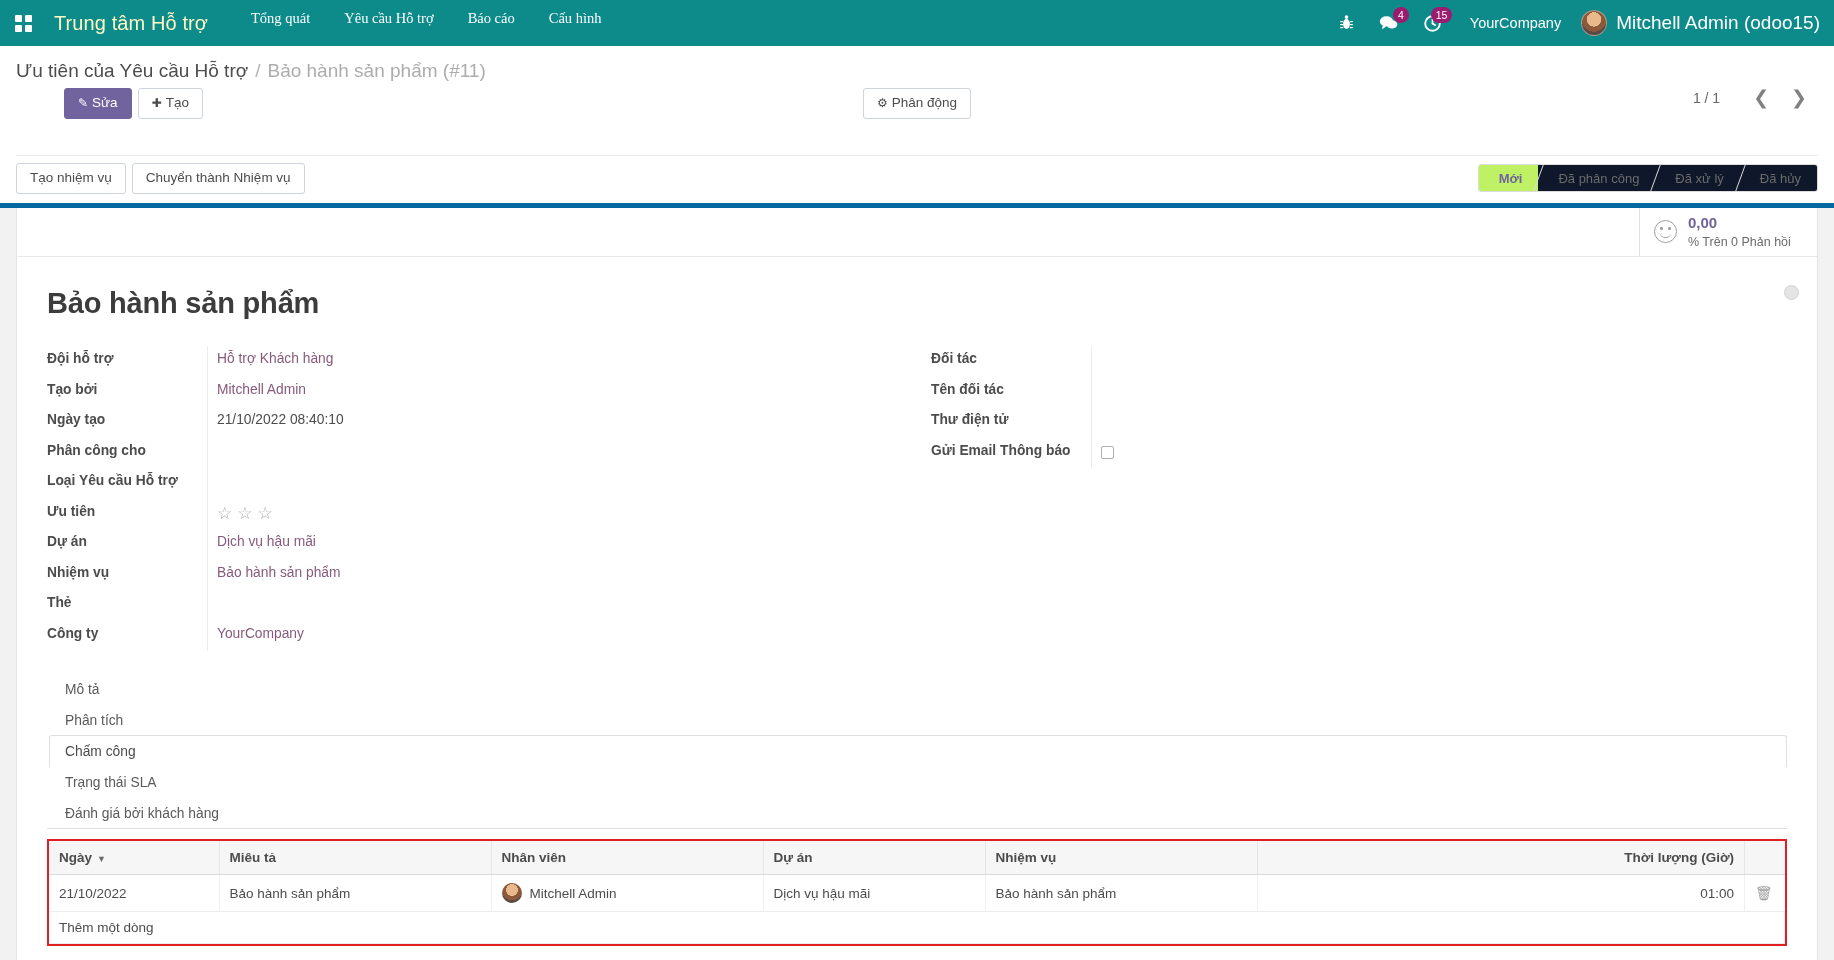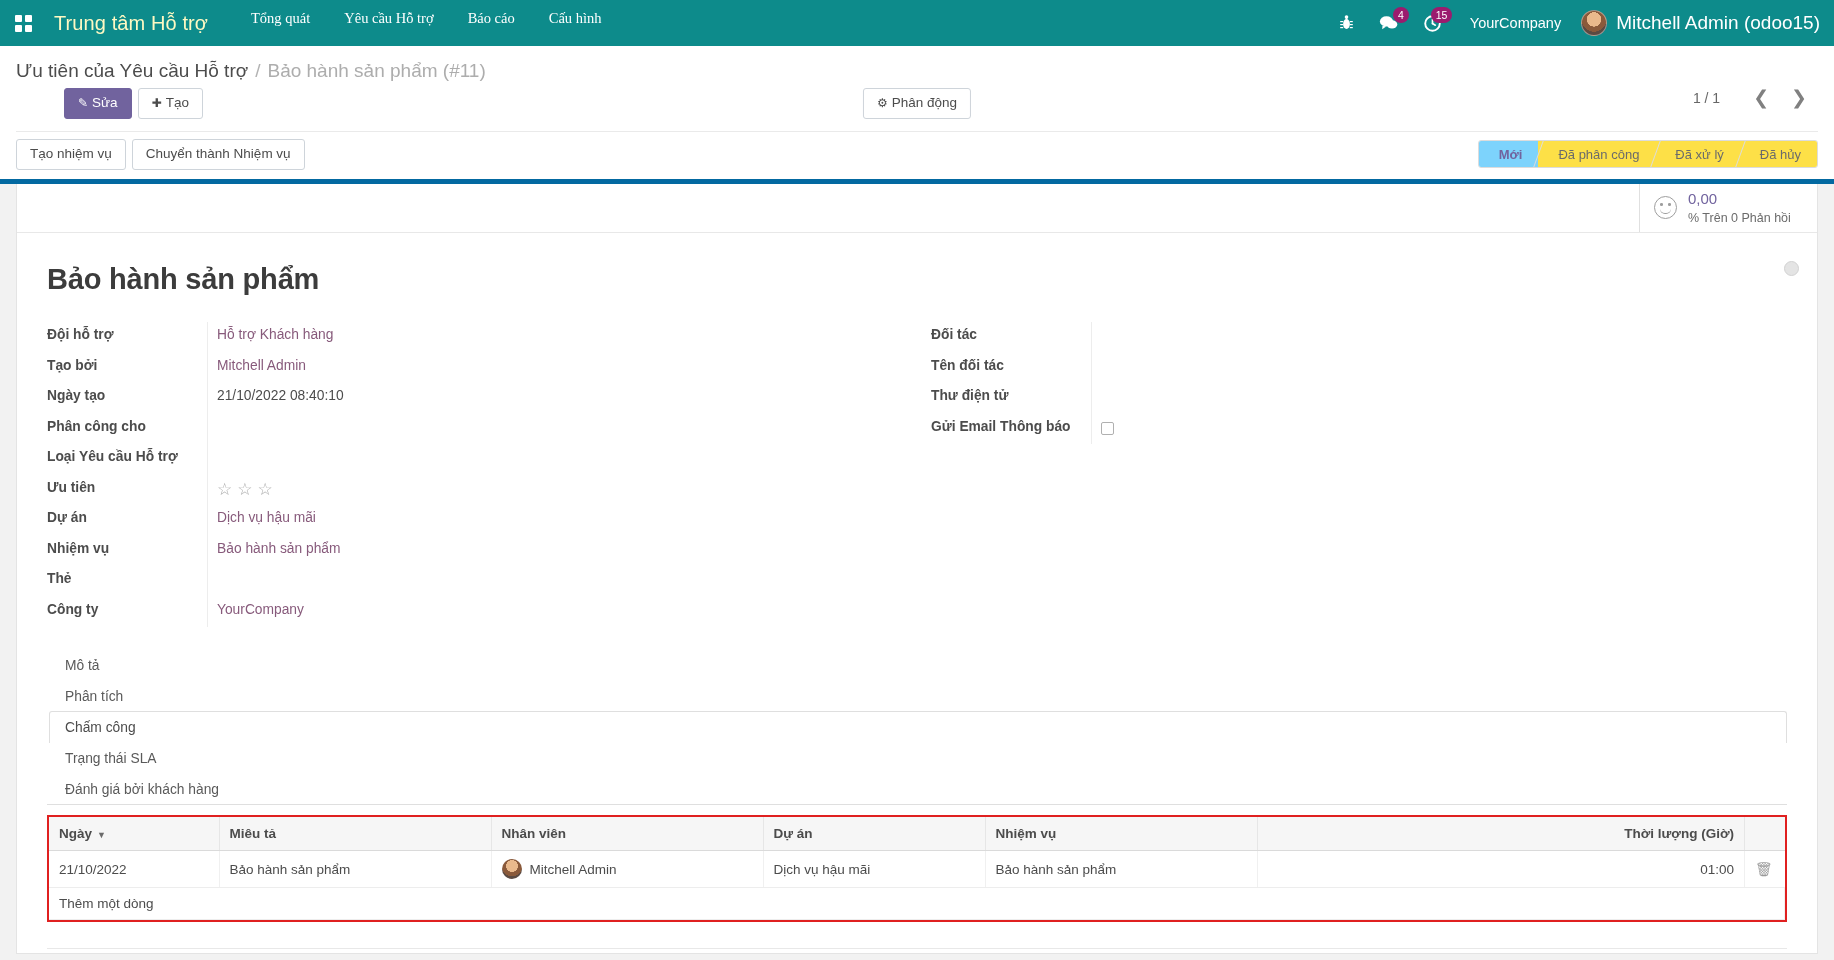--- a/index.html
+++ b/index.html
@@ -168,53 +168,54 @@
     line-height: 1;
   }
 
   
   .status-row {
     display: flex;
     align-items: center;
     padding: 7px 0 9px 0;
     border-top: 1px solid #eaeaea;
     position: relative;
+    margin-top: 24px;
   }
   .sb-buttons { display: flex; gap: 0; }
   .sb-buttons .btn { border-radius: 3px; margin-right: 6px; }
   .statusbar {
     margin-left: auto;
     display: flex;
     align-items: stretch;
     height: 28px;
     border: 1px solid #dcdcdc;
     border-radius: 3px;
     overflow: hidden;
     background: #ffffff;
   }
   .st-item {
     position: relative;
     display: flex; align-items: center;
     padding: 0 16px 0 20px;
     font-size: 13px;
     color: #6b6b6b;
-    background: #fde047;
+    background: #0f172a;
     cursor: pointer;
     white-space: nowrap;
   }
   .st-item + .st-item::before {
     content: "";
     position: absolute;
     left: 0; top: 0; bottom: 0;
     width: 14px;
     border-left: 1px solid #dcdcdc;
     transform: skewX(-20deg);
   }
   .st-item.active {
-    background: #7dd3fc;
+    background: #bef264;
     color: #71639e;
     font-weight: bold;
   }
 
   
   .sheet-bg {
     background: #f2f2f2;
     height: 782px;
     padding: 0;
     overflow: hidden;
@@ -260,21 +261,21 @@
   .smiley::before { left: 5px; }
   .smiley::after  { right: 5px; }
   .smiley i {
     position: absolute;
     left: 4.5px; bottom: 4.5px;
     width: 11px; height: 5px;
     border-bottom: 1.6px solid #9e9e9e;
     border-radius: 0 0 9px 9px;
   }
   .stat-text { line-height: 1.25; }
-  .stat-value { color: #71639e; font-size: 15px; font-weight: normal; }
+  .stat-value { color: #71639e; font-size: 15px; font-weight: bold; }
   .stat-label { color: #6b6b6b; font-size: 12.5px; }
 
   .sheet-body { padding: 20px 30px 0 30px; position: relative; }
   .record-title {
     font-size: 29px;
     font-weight: bold;
     color: #3c3c3c;
     margin: 10px 0 26px 0;
     letter-spacing: -.2px;
   }

